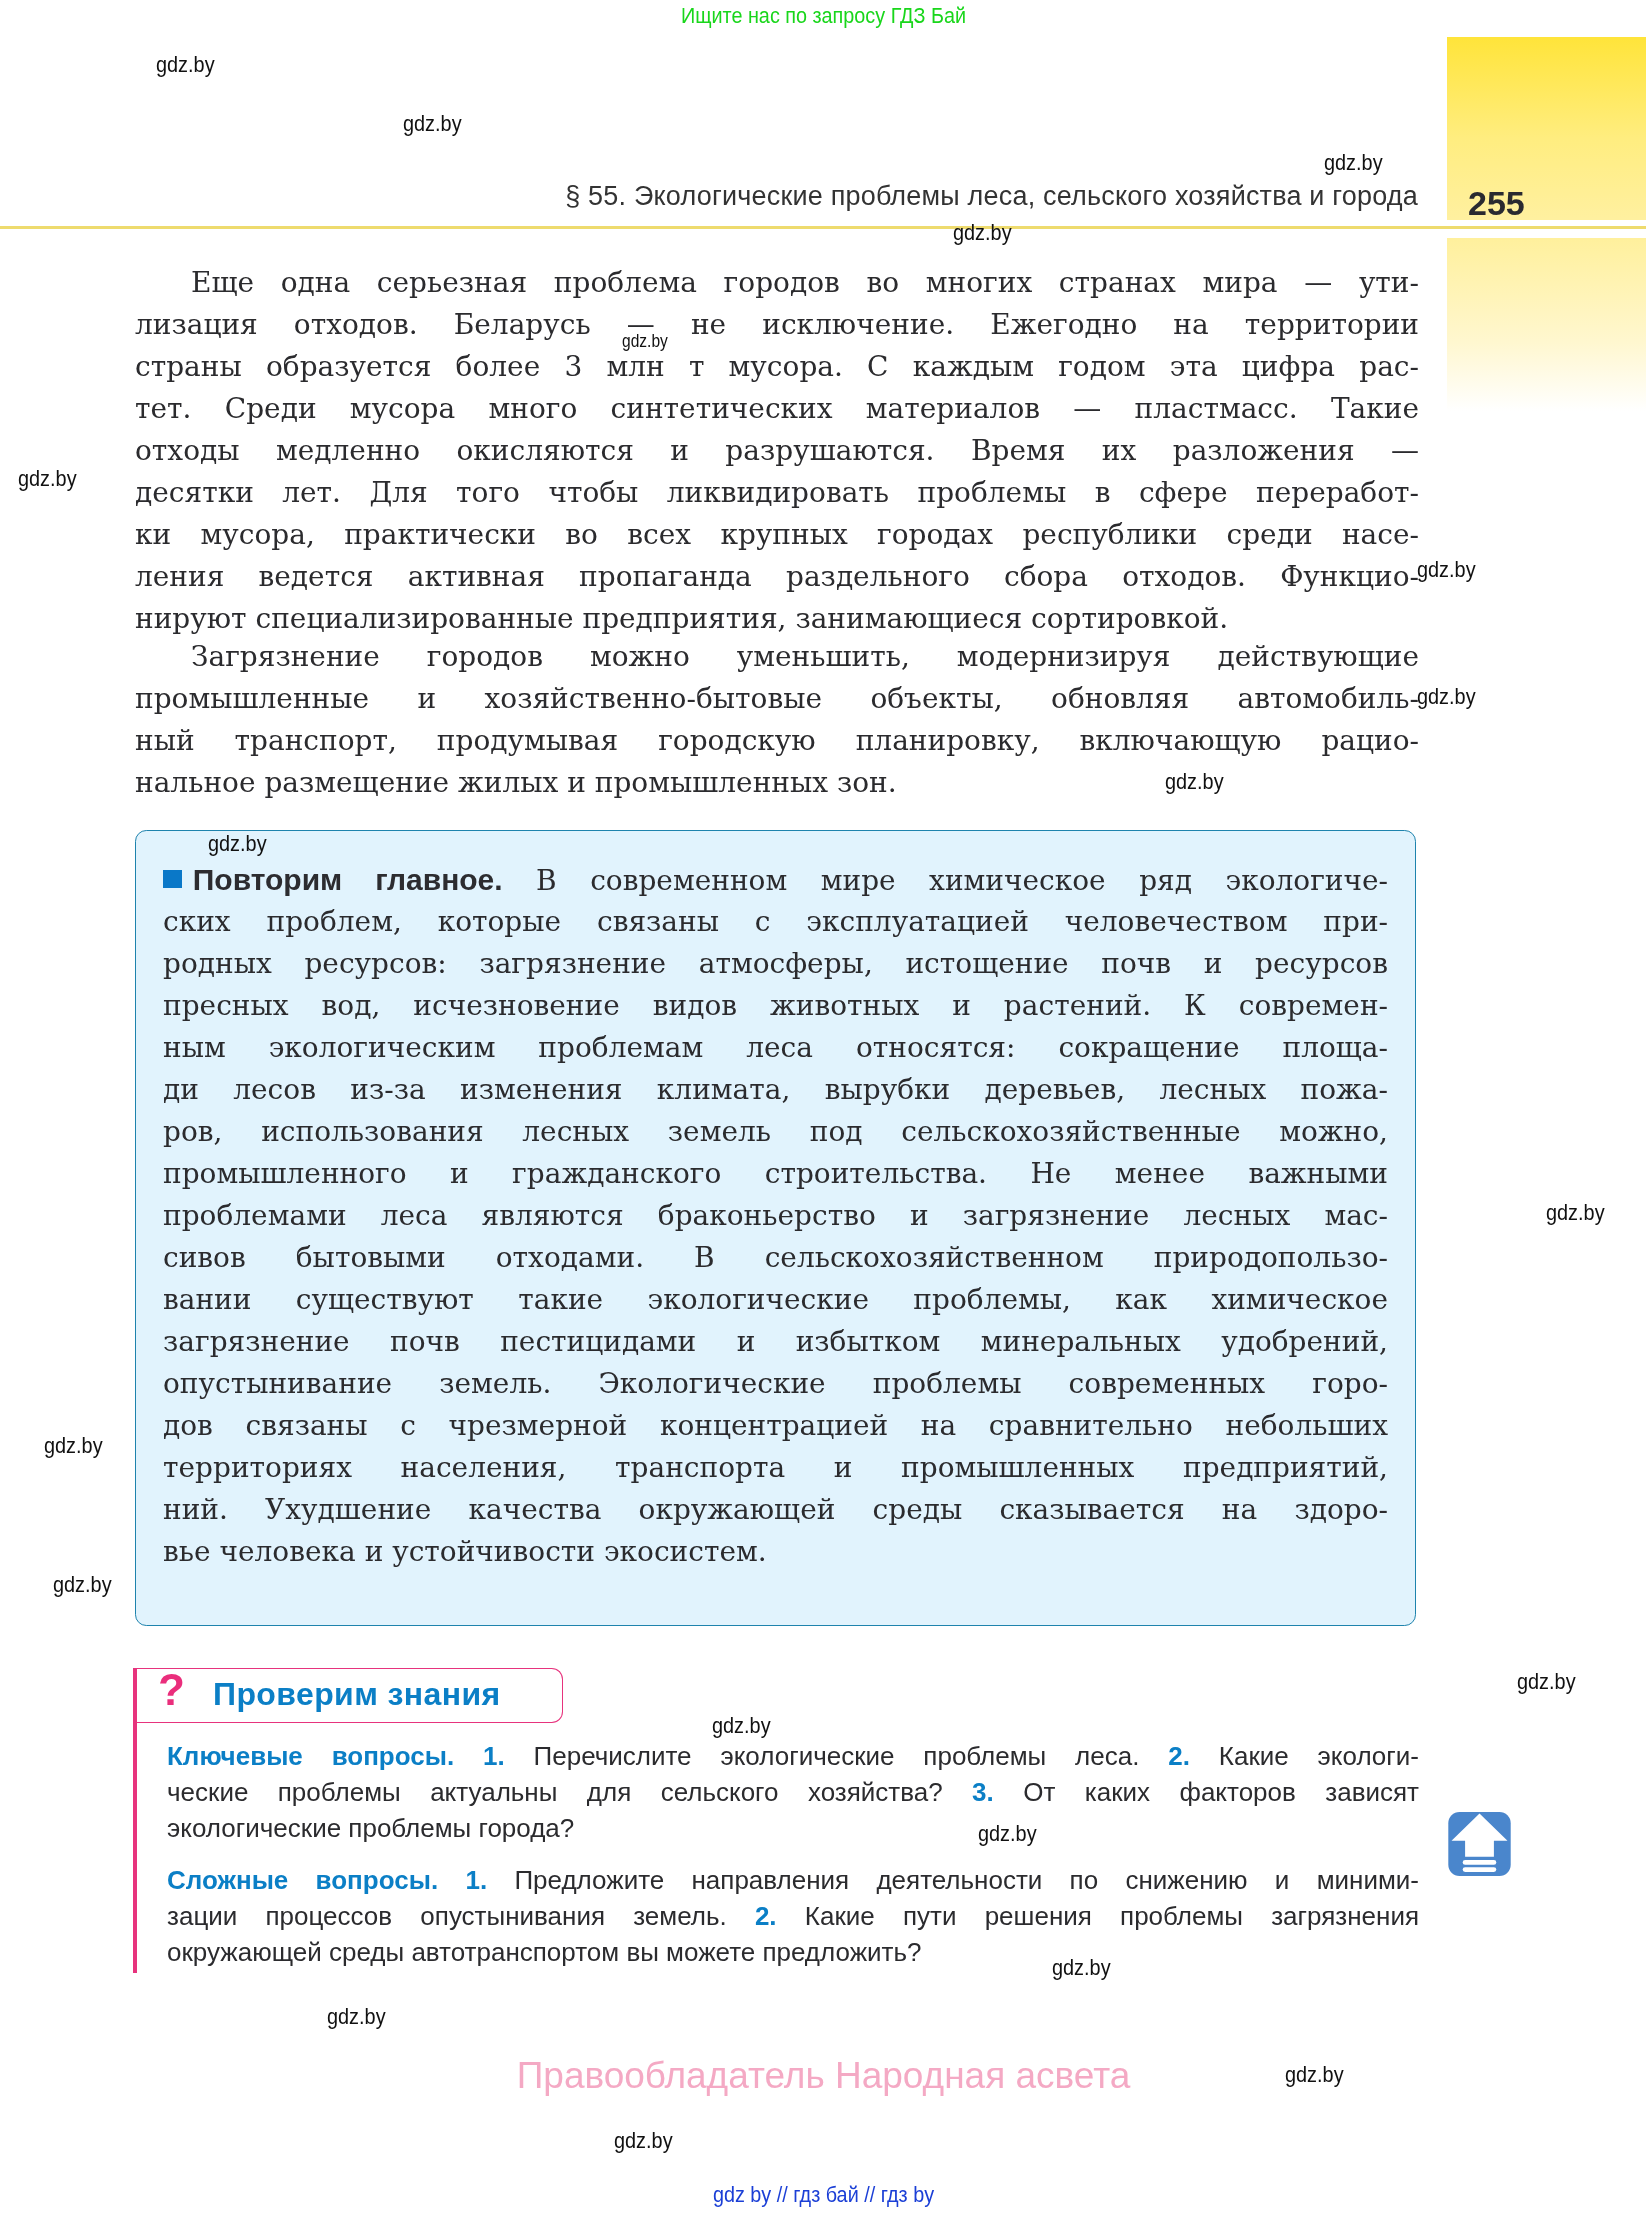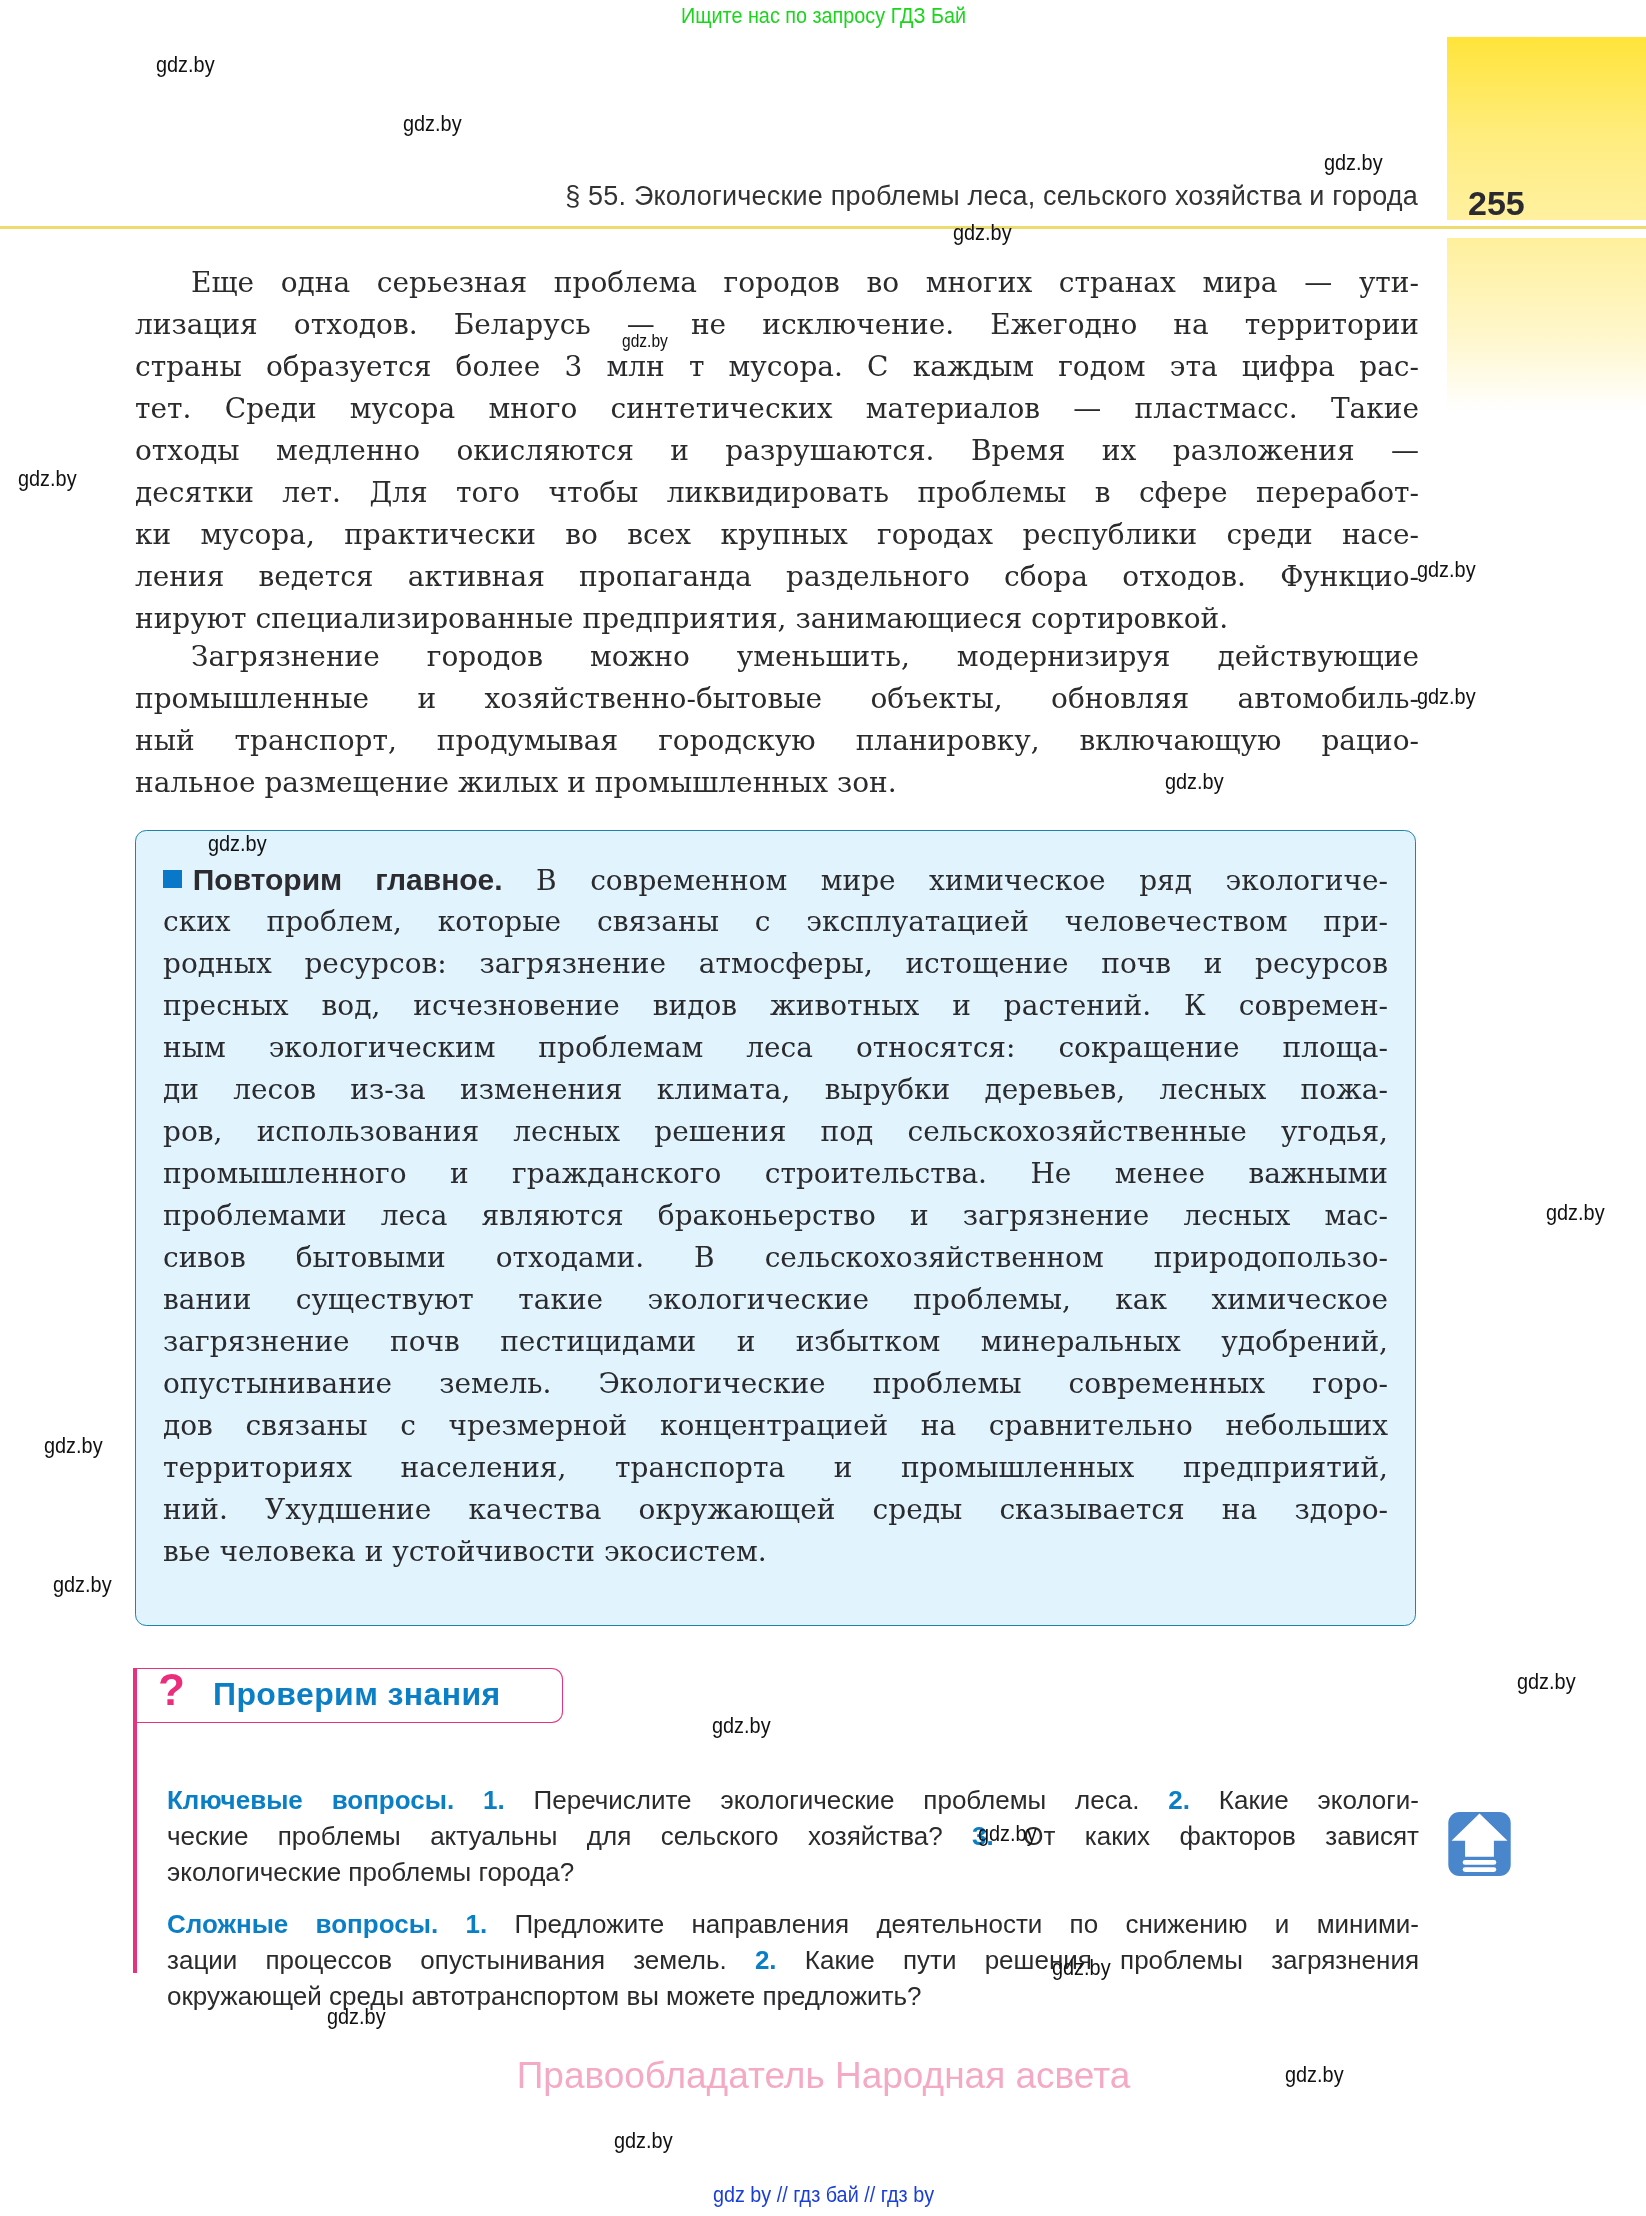--- a/index.html
+++ b/index.html
@@ -20,21 +20,21 @@
   .summary-box { left: 135px; top: 830px; width: 1281px; height: 796px; background: #e1f3fd; border: 1.6px solid #1e83ad; border-radius: 11.3px; box-sizing: border-box; }
   .summary-text { left: 163px; top: 859px; width: 1225px; font-size: 28px; line-height: 42px; }
   .summary-text .line { display: block; text-align: justify; text-align-last: justify; white-space: nowrap; height: 42px; }
   .summary-text .line.last { text-align-last: left; }
   .sq { display: inline-block; width: 18.5px; height: 18.5px; background: #0a78c8; margin-right: 11.3px; vertical-align: 1.6px; }
   .summary-title { font-family: "Liberation Sans", sans-serif; font-weight: bold; color: #2c2c30; font-size: 30px; }
   .check-bar { left: 133px; top: 1668px; width: 4px; height: 305px; background: #e7337d; }
   .check-head { left: 133px; top: 1668px; width: 430px; height: 55px; border: 1.6px solid #e7337d; border-left: none; border-radius: 0 11.3px 11.3px 0; box-sizing: border-box; }
   .check-q-mark { left: 158px; top: 1665px; font-family: "Liberation Sans", sans-serif; font-weight: bold; font-size: 44px; color: #ea2e7c; }
   .check-title { left: 213px; top: 1676px; font-family: "Liberation Sans", sans-serif; font-weight: bold; font-size: 32px; color: #0b7fc6; letter-spacing: 0.4px; }
-  .questions { left: 167px; width: 1252px; font-family: "Liberation Sans", sans-serif; font-size: 26px; line-height: 36px; color: #2b2b2e; margin-top: 44px; }
+  .questions { left: 167px; width: 1252px; font-family: "Liberation Sans", sans-serif; font-size: 26px; line-height: 36px; color: #2b2b2e; }
   .questions .line { display: block; text-align: justify; text-align-last: justify; white-space: nowrap; height: 36px; }
   .questions .line.last { text-align-last: left; }
   .qlabel { color: #0b7fc6; font-weight: bold; }
   .up-icon { left: 1448px; top: 1812px; width: 63px; height: 64px; }
   .copyright { left: 0; width: 1647px; top: 2055px; text-align: center; font-family: "Liberation Sans", sans-serif; font-size: 37px; color: #f4a9c4; }
   .footer-links { left: 0; width: 1647px; top: 2182px; text-align: center; font-family: "Liberation Sans", sans-serif; font-size: 22px; color: #1b3fd6; transform: scaleX(0.9); }
 </style>
 </head>
 <body>
 
@@ -66,21 +66,21 @@
 </div>
 
 <div class="abs summary-box"></div>
 <div class="abs summary-text">
   <span class="line"><span class="sq"></span><span class="summary-title">Повторим главное.</span><span> В современном мире химическое ряд экологиче-</span></span>
   <span class="line">ских проблем, которые связаны с эксплуатацией человечеством при-</span>
   <span class="line">родных ресурсов: загрязнение атмосферы, истощение почв и ресурсов</span>
   <span class="line">пресных вод, исчезновение видов животных и растений. К современ-</span>
   <span class="line">ным экологическим проблемам леса относятся: сокращение площа-</span>
   <span class="line">ди лесов из-за изменения климата, вырубки деревьев, лесных пожа-</span>
-  <span class="line">ров, использования лесных решения под сельскохозяйственные угодья,</span>
+  <span class="line">ров, использования лесных земель под сельскохозяйственные можно,</span>
   <span class="line">промышленного и гражданского строительства. Не менее важными</span>
   <span class="line">проблемами леса являются браконьерство и загрязнение лесных мас-</span>
   <span class="line">сивов бытовыми отходами. В сельскохозяйственном природопользо-</span>
   <span class="line">вании существуют такие экологические проблемы, как химическое</span>
   <span class="line">загрязнение почв пестицидами и избытком минеральных удобрений,</span>
   <span class="line">опустынивание земель. Экологические проблемы современных горо-</span>
   <span class="line">дов связаны с чрезмерной концентрацией на сравнительно небольших</span>
   <span class="line">территориях населения, транспорта и промышленных предприятий,</span>
   <span class="line">ний. Ухудшение качества окружающей среды сказывается на здоро-</span>
   <span class="line last">вье человека и устойчивости экосистем.</span>

